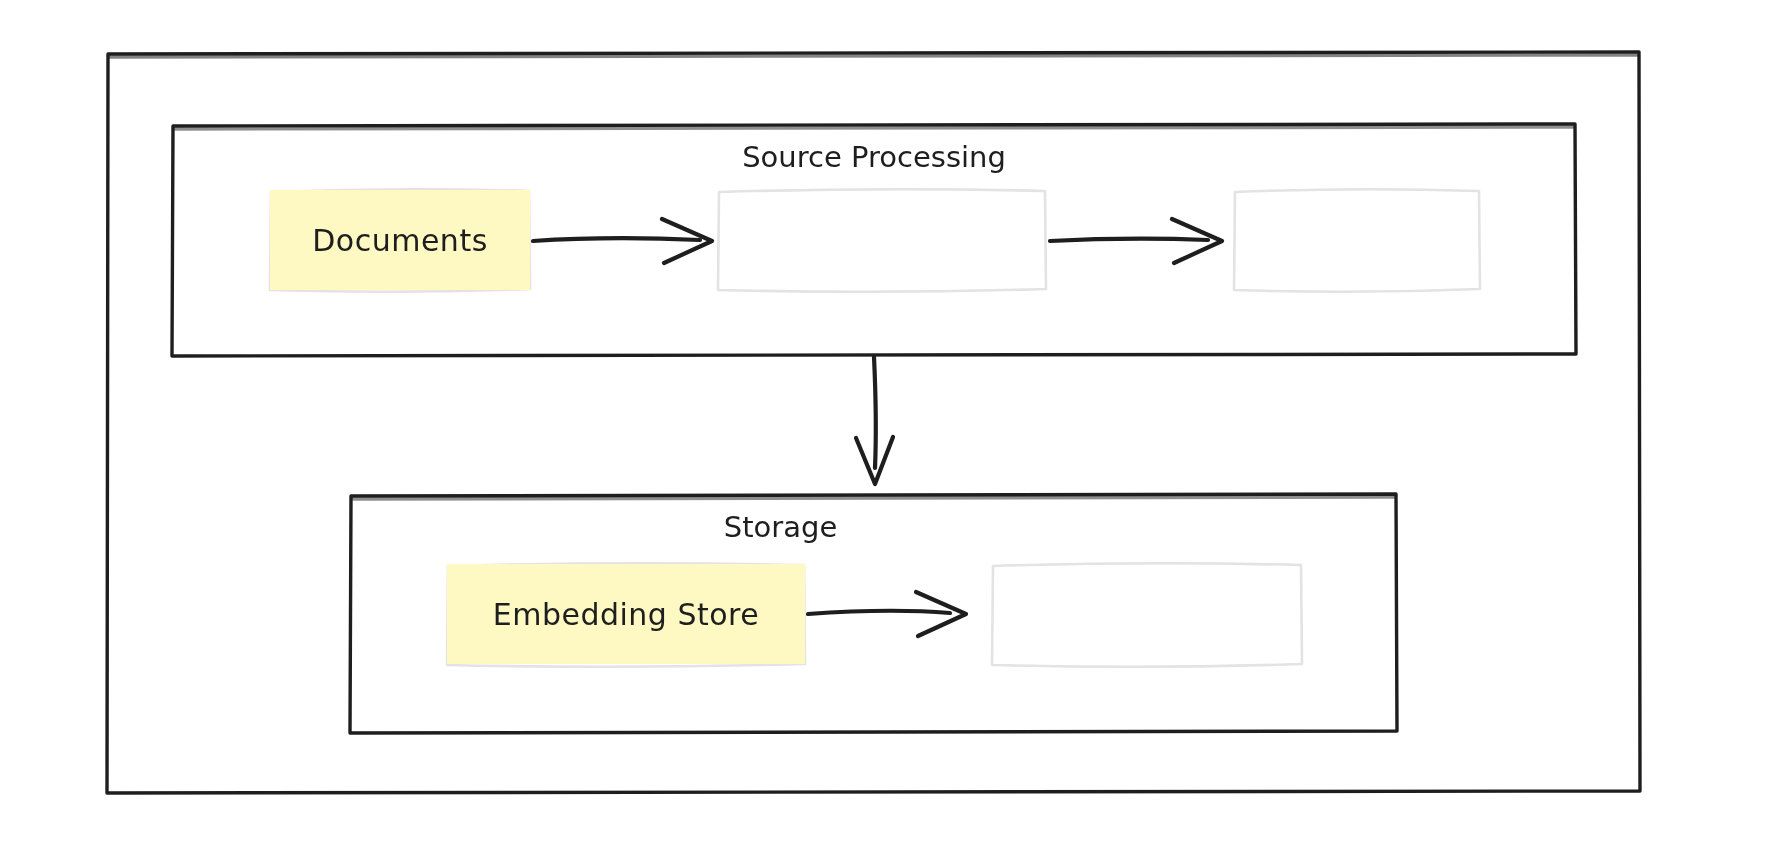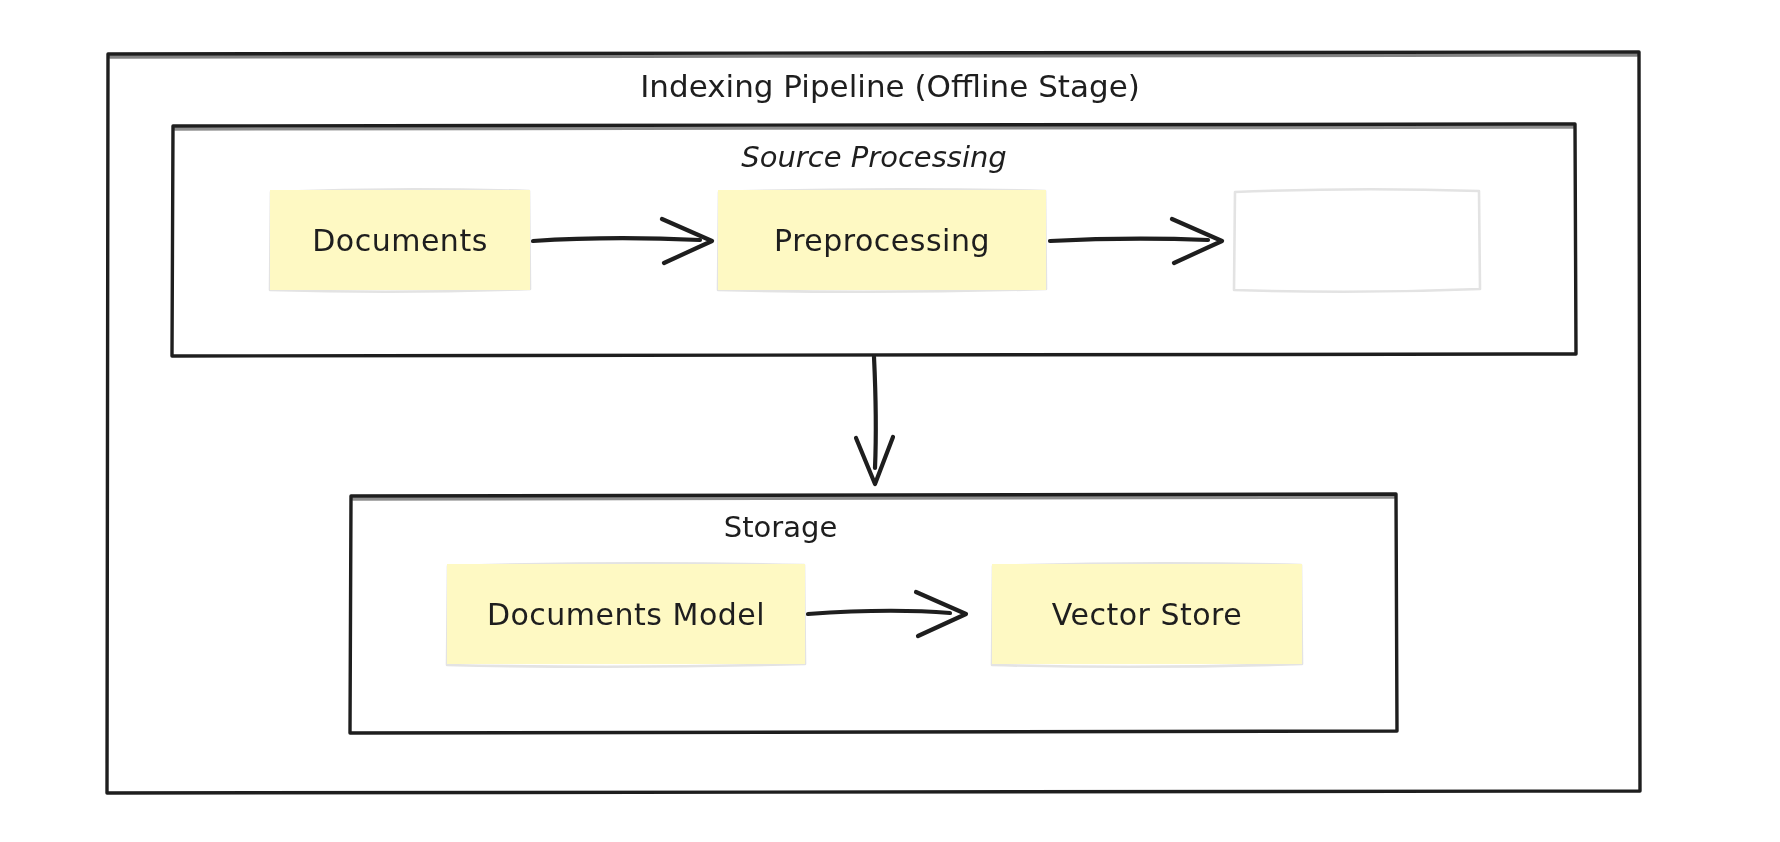--- a/index.html
+++ b/index.html
@@ -113,36 +113,29 @@
       <path class="arr" d="M874,357 Q877,420 875,468"></path>
       <path class="arr" d="M856,438 L875,484 L893,437"></path>
     </g>
 
     <g>
       <path class="arr" d="M808,614 Q890,608 950,613"></path>
       <path class="arr" d="M916,592 L966,614 L918,636"></path>
     </g>
   </svg>
 
-  <div class="group-label t-outer" style="left:0; top:68px;">Indexing Pipeline (Offline Stage)</div>
 
-  <div class="group-label t-group" style="left:172px; top:140px; width:1404px;font-style:italic;">Source Processing</div>
+  <div class="group-label t-group" style="left:172px; top:140px; width:1404px;">Source Processing</div>
 
   <div class="group-label t-group" style="left:350px; top:510px; width:861px;">Storage</div>
 
   <div class="node" style="left:270px; top:190px; width:260px; height:100px;">
     <span class="node-label t-node">Documents</span>
   </div>
 
-  <div class="node" style="left:718px; top:190px; width:328px; height:100px;">
-    <span class="node-label t-node">Preprocessing</span>
-  </div>
 
 
   <div class="node" style="left:447px; top:564px; width:358px; height:100px;">
-    <span class="node-label t-node">Documents Model</span>
+    <span class="node-label t-node">Embedding Store</span>
   </div>
 
-  <div class="node" style="left:992px; top:564px; width:310px; height:100px;">
-    <span class="node-label t-node">Vector Store</span>
-  </div>
 
 </div>
 
 </body></html>

